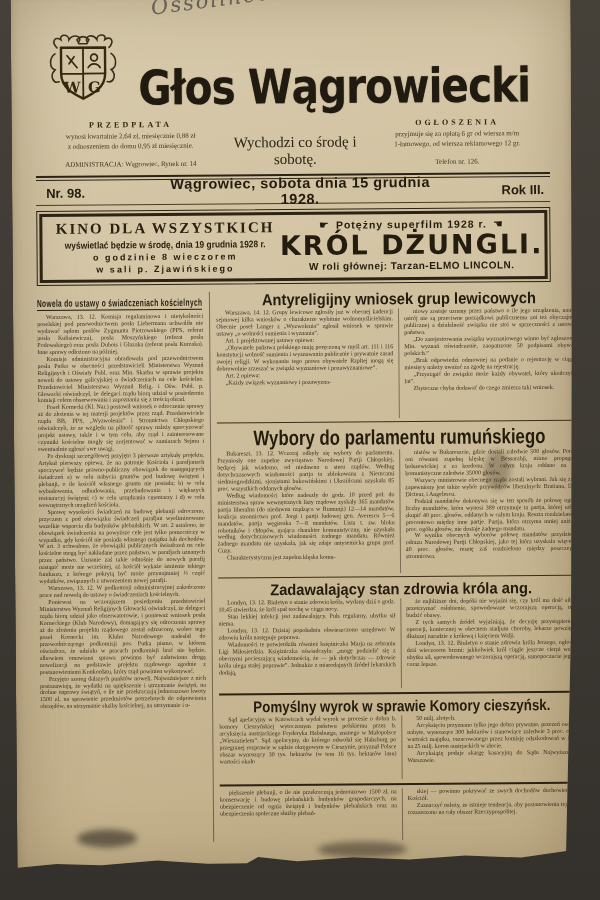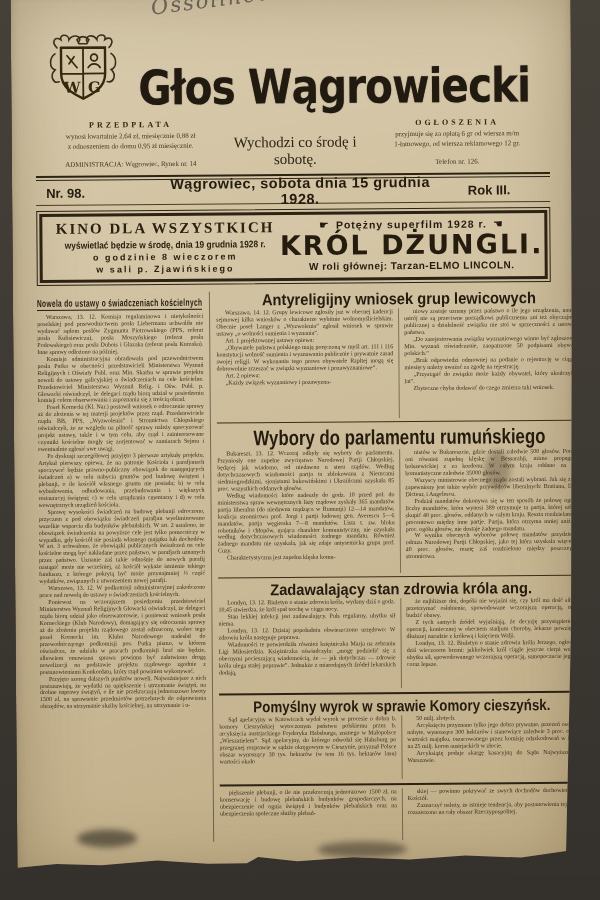--- a/index.html
+++ b/index.html
@@ -42,21 +42,21 @@
   #sub-right{flex:0 0 185px;}
   .sp-head{font-size:8px;letter-spacing:3px;font-weight:bold;color:#33290f;}
   .sp-admin{margin-top:5px !important;border-top:1px solid rgba(58,46,24,.0);padding-top:2px;}
 
   .rule-heavy{border-top:2.5px solid #2c2314;border-bottom:1px solid #2c2314;height:2px;margin-top:6px;}
   .rule-thin{border-top:1px solid #4a3c22;}
 
   #dateline{display:flex;align-items:center;height:24px;font-family:"Liberation Sans",sans-serif;font-weight:bold;color:#241c0e;}
   #dl-issue{flex:0 0 120px;font-size:13px;padding-left:10px;}
   #dl-date{flex:1;text-align:center;font-size:14.5px;letter-spacing:.5px;}
-  #dl-year{flex:0 0 110px;text-align:center;font-size:13px;padding-right:6px;}
+  #dl-year{flex:0 0 110px;text-align:right;font-size:13px;padding-right:6px;}
 
   
   #ad-outer{margin-top:5px;border:1.5px solid #2c2314;padding:2px;}
   #ad-inner{border:3px solid #2c2314;display:flex;padding:4px 6px 5px 8px;background:rgba(255,245,220,.07);}
   #ad-left{flex:0 0 47%;text-align:center;color:#2a2110;}
   #ad-venue{font-family:"Liberation Serif",serif;font-weight:bold;font-size:15px;letter-spacing:2px;white-space:nowrap;}
   #ad-line1{font-family:"Liberation Sans",sans-serif;font-weight:bold;font-size:9.5px;white-space:nowrap;transform:scaleX(.88);transform-origin:center;margin-top:2px;}
   #ad-line2,#ad-line3{font-family:"Liberation Sans",sans-serif;font-weight:bold;font-size:9px;letter-spacing:2px;margin-top:2px;}
   #ad-right{flex:1;text-align:center;color:#241c0e;}
   #ad-tag{font-family:"Liberation Sans",sans-serif;font-weight:bold;font-size:10.5px;letter-spacing:1px;}

